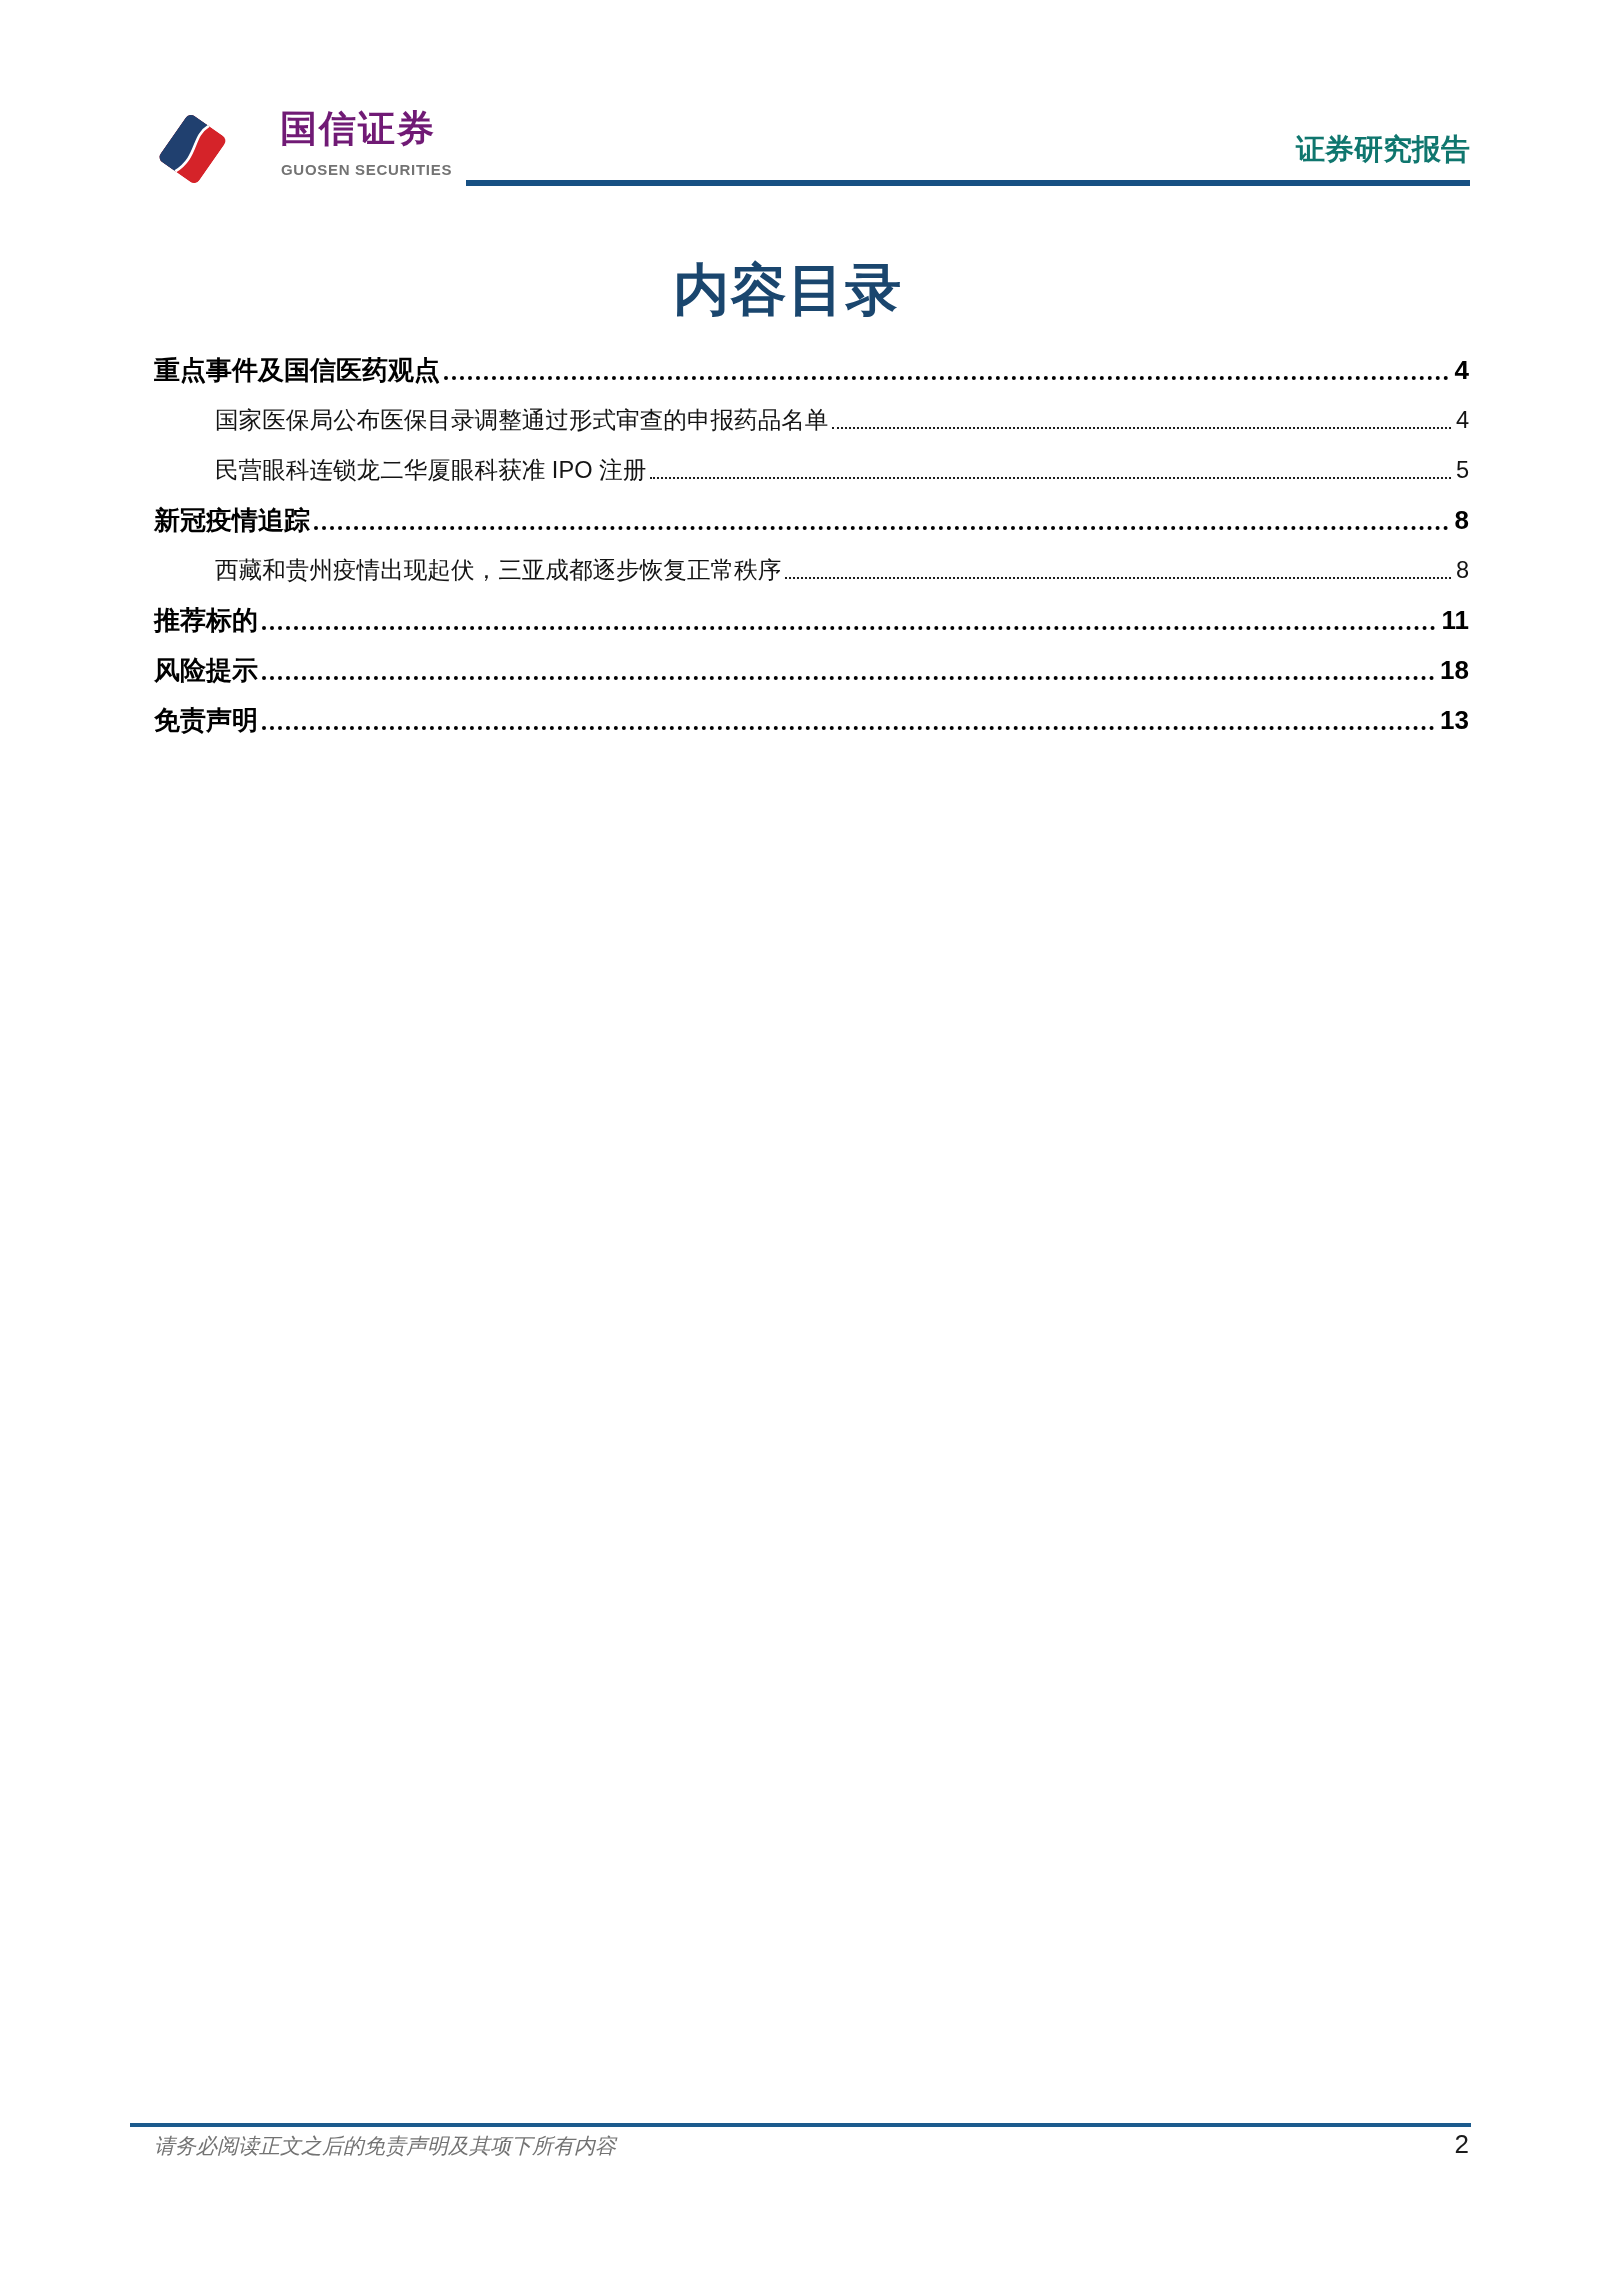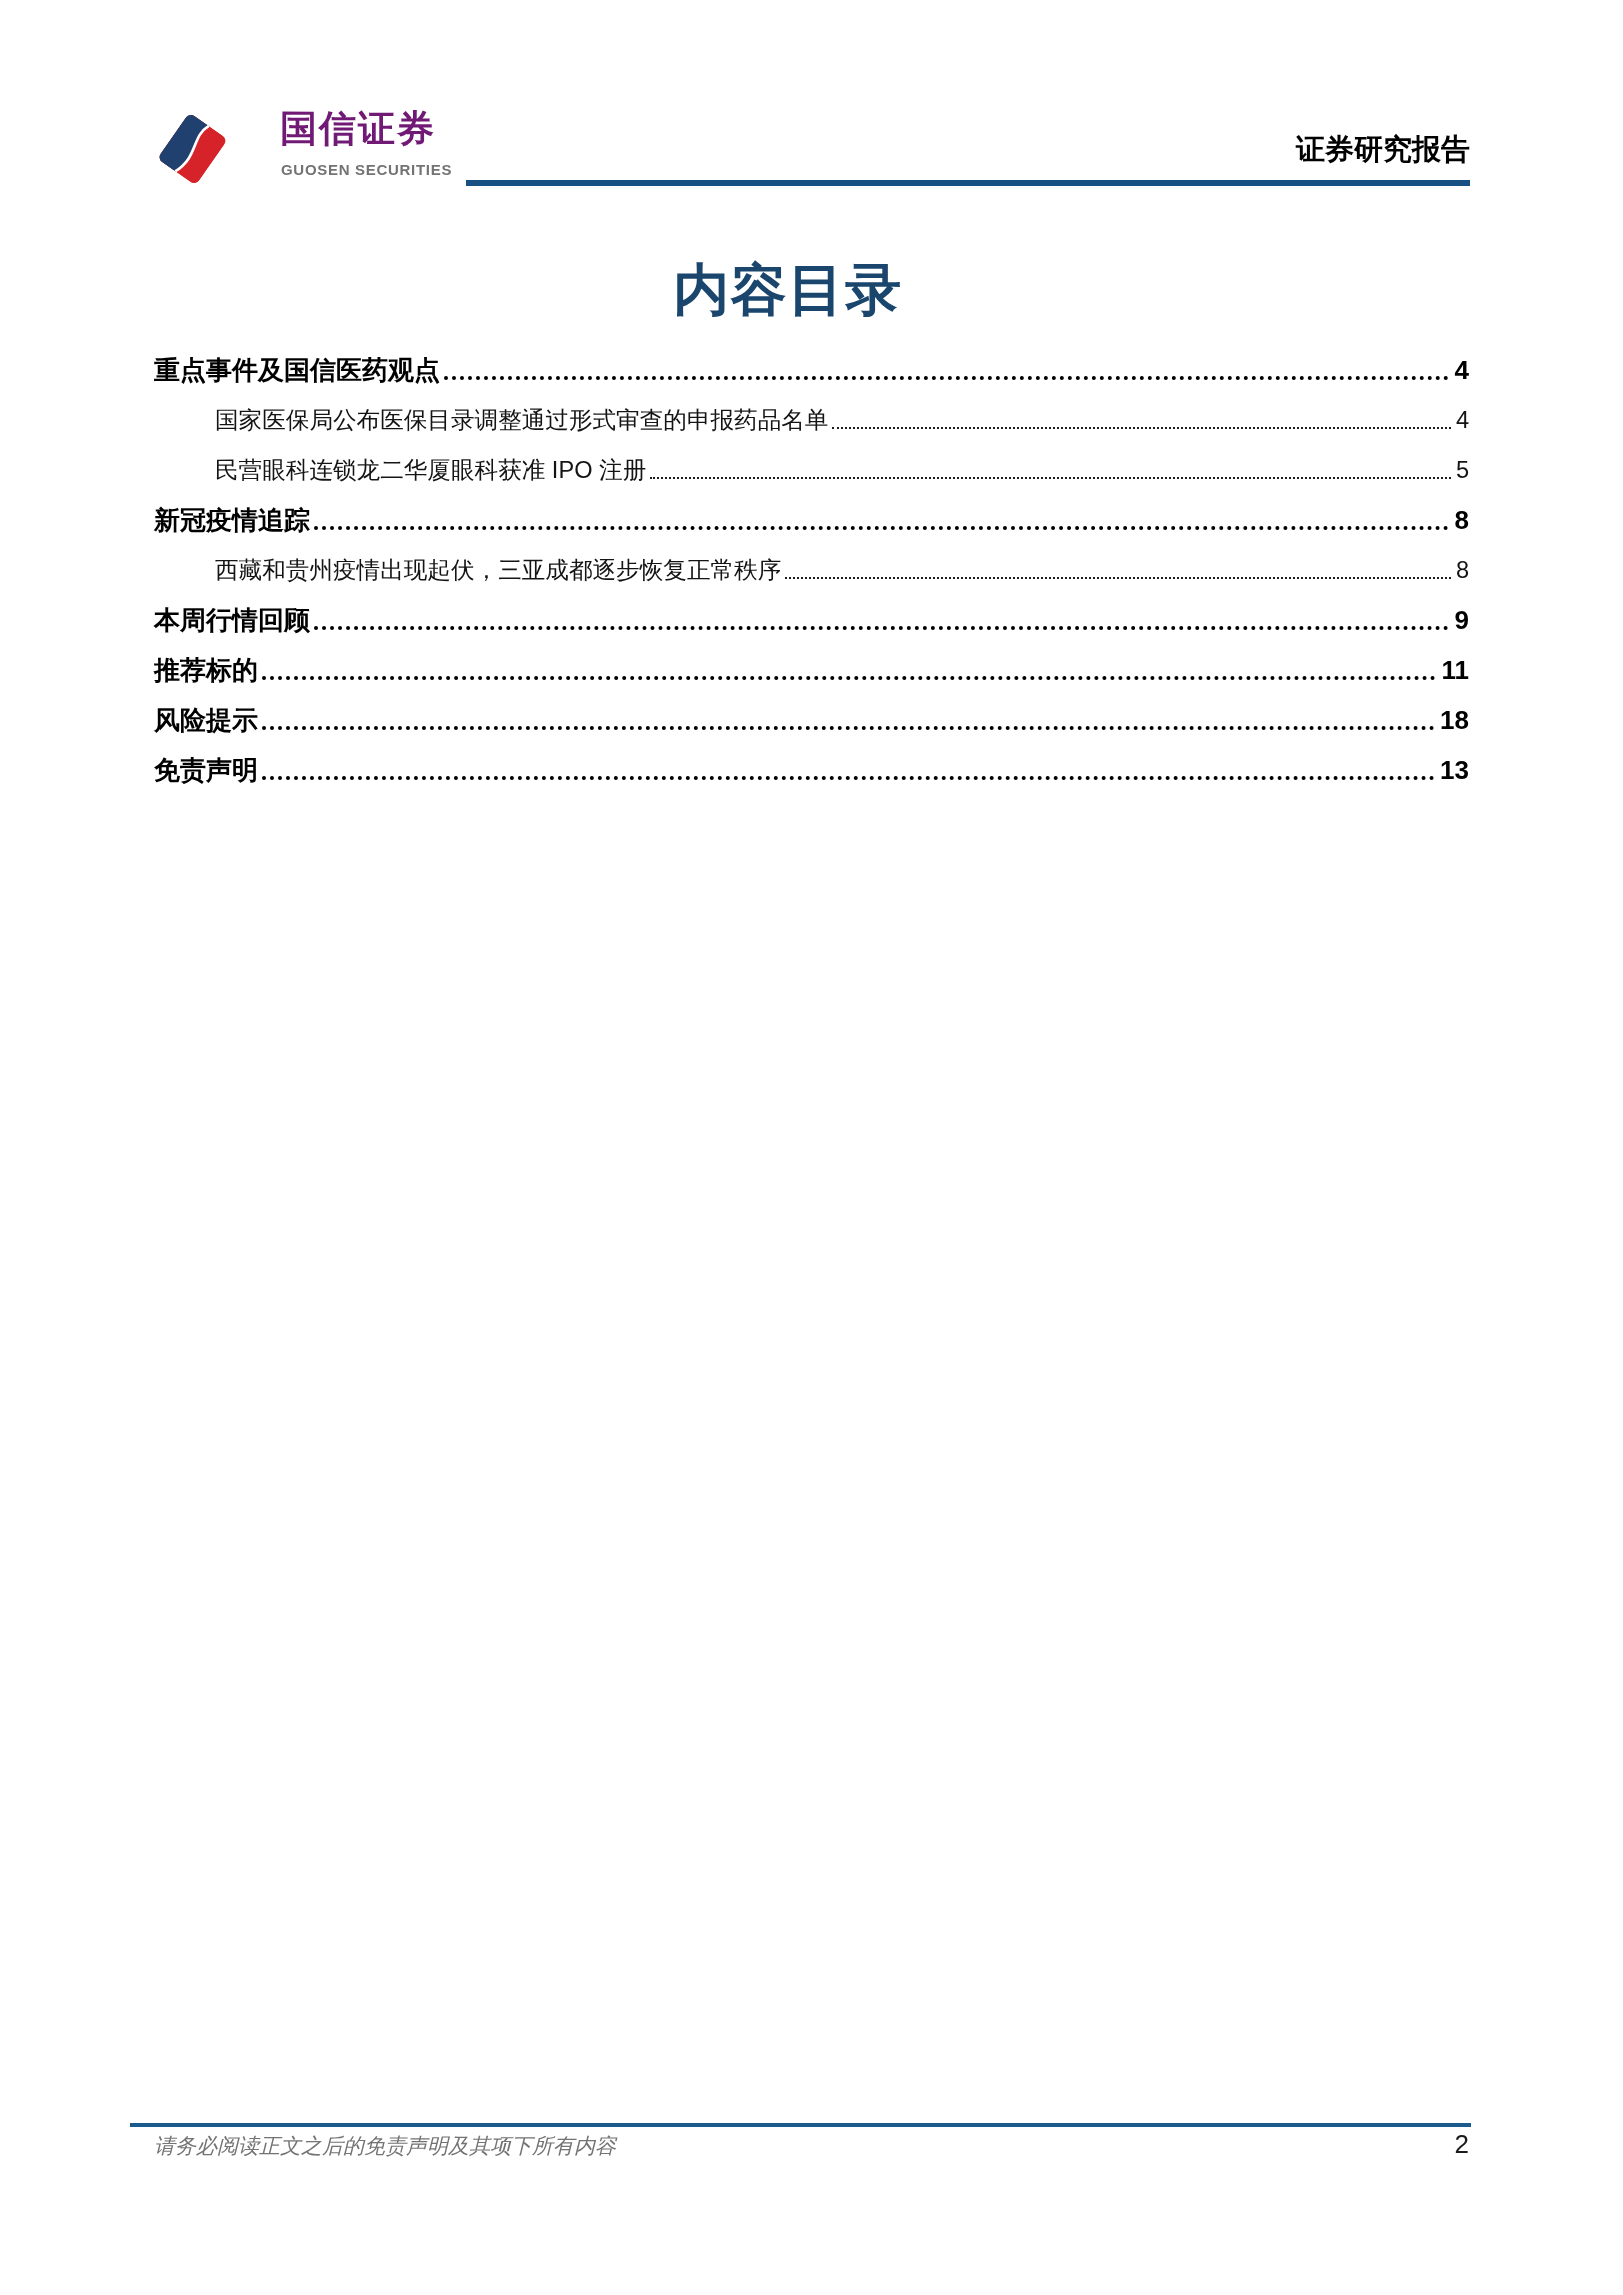--- a/index.html
+++ b/index.html
@@ -22,21 +22,21 @@
     font-size: 37px; font-weight: 600; letter-spacing: 2px;
     color: #701a75; line-height: 1;
   }
   .logo-en {
     position: absolute; left: 281px; top: 162px;
     font-size: 15px; font-weight: bold; letter-spacing: 0.7px;
     color: #737373; line-height: 1;
   }
   .report-type {
     position: absolute; right: 153px; top: 135px;
-    font-size: 29px; font-weight: bold; color: #000000; line-height: 1;
+    font-size: 29px; font-weight: bold; color: #0f766e; line-height: 1;
   }
   .header-rule {
     position: absolute; left: 466px; top: 180px;
     width: 1004px; height: 5.9px; background: #175083;
   }
 
   
   .doc-title {
     position: absolute; top: 259px; left: 0; width: 1623px;
     text-align: center; transform: translateX(-23.6px);
@@ -125,25 +125,20 @@
       <span class="toc-leader"></span>
       <span class="toc-page">8</span>
     </div>
 
     <div class="toc-row lvl2">
       <span class="toc-label">西藏和贵州疫情出现起伏，三亚成都逐步恢复正常秩序</span>
       <span class="toc-leader"></span>
       <span class="toc-page">8</span>
     </div>
 
-    <div class="toc-row lvl1">
-      <span class="toc-label">本周行情回顾</span>
-      <span class="toc-leader"></span>
-      <span class="toc-page">9</span>
-    </div>
 
 
     <div class="toc-row lvl1">
       <span class="toc-label">推荐标的</span>
       <span class="toc-leader"></span>
       <span class="toc-page">11</span>
     </div>
 
     <div class="toc-row lvl1">
       <span class="toc-label">风险提示</span>

